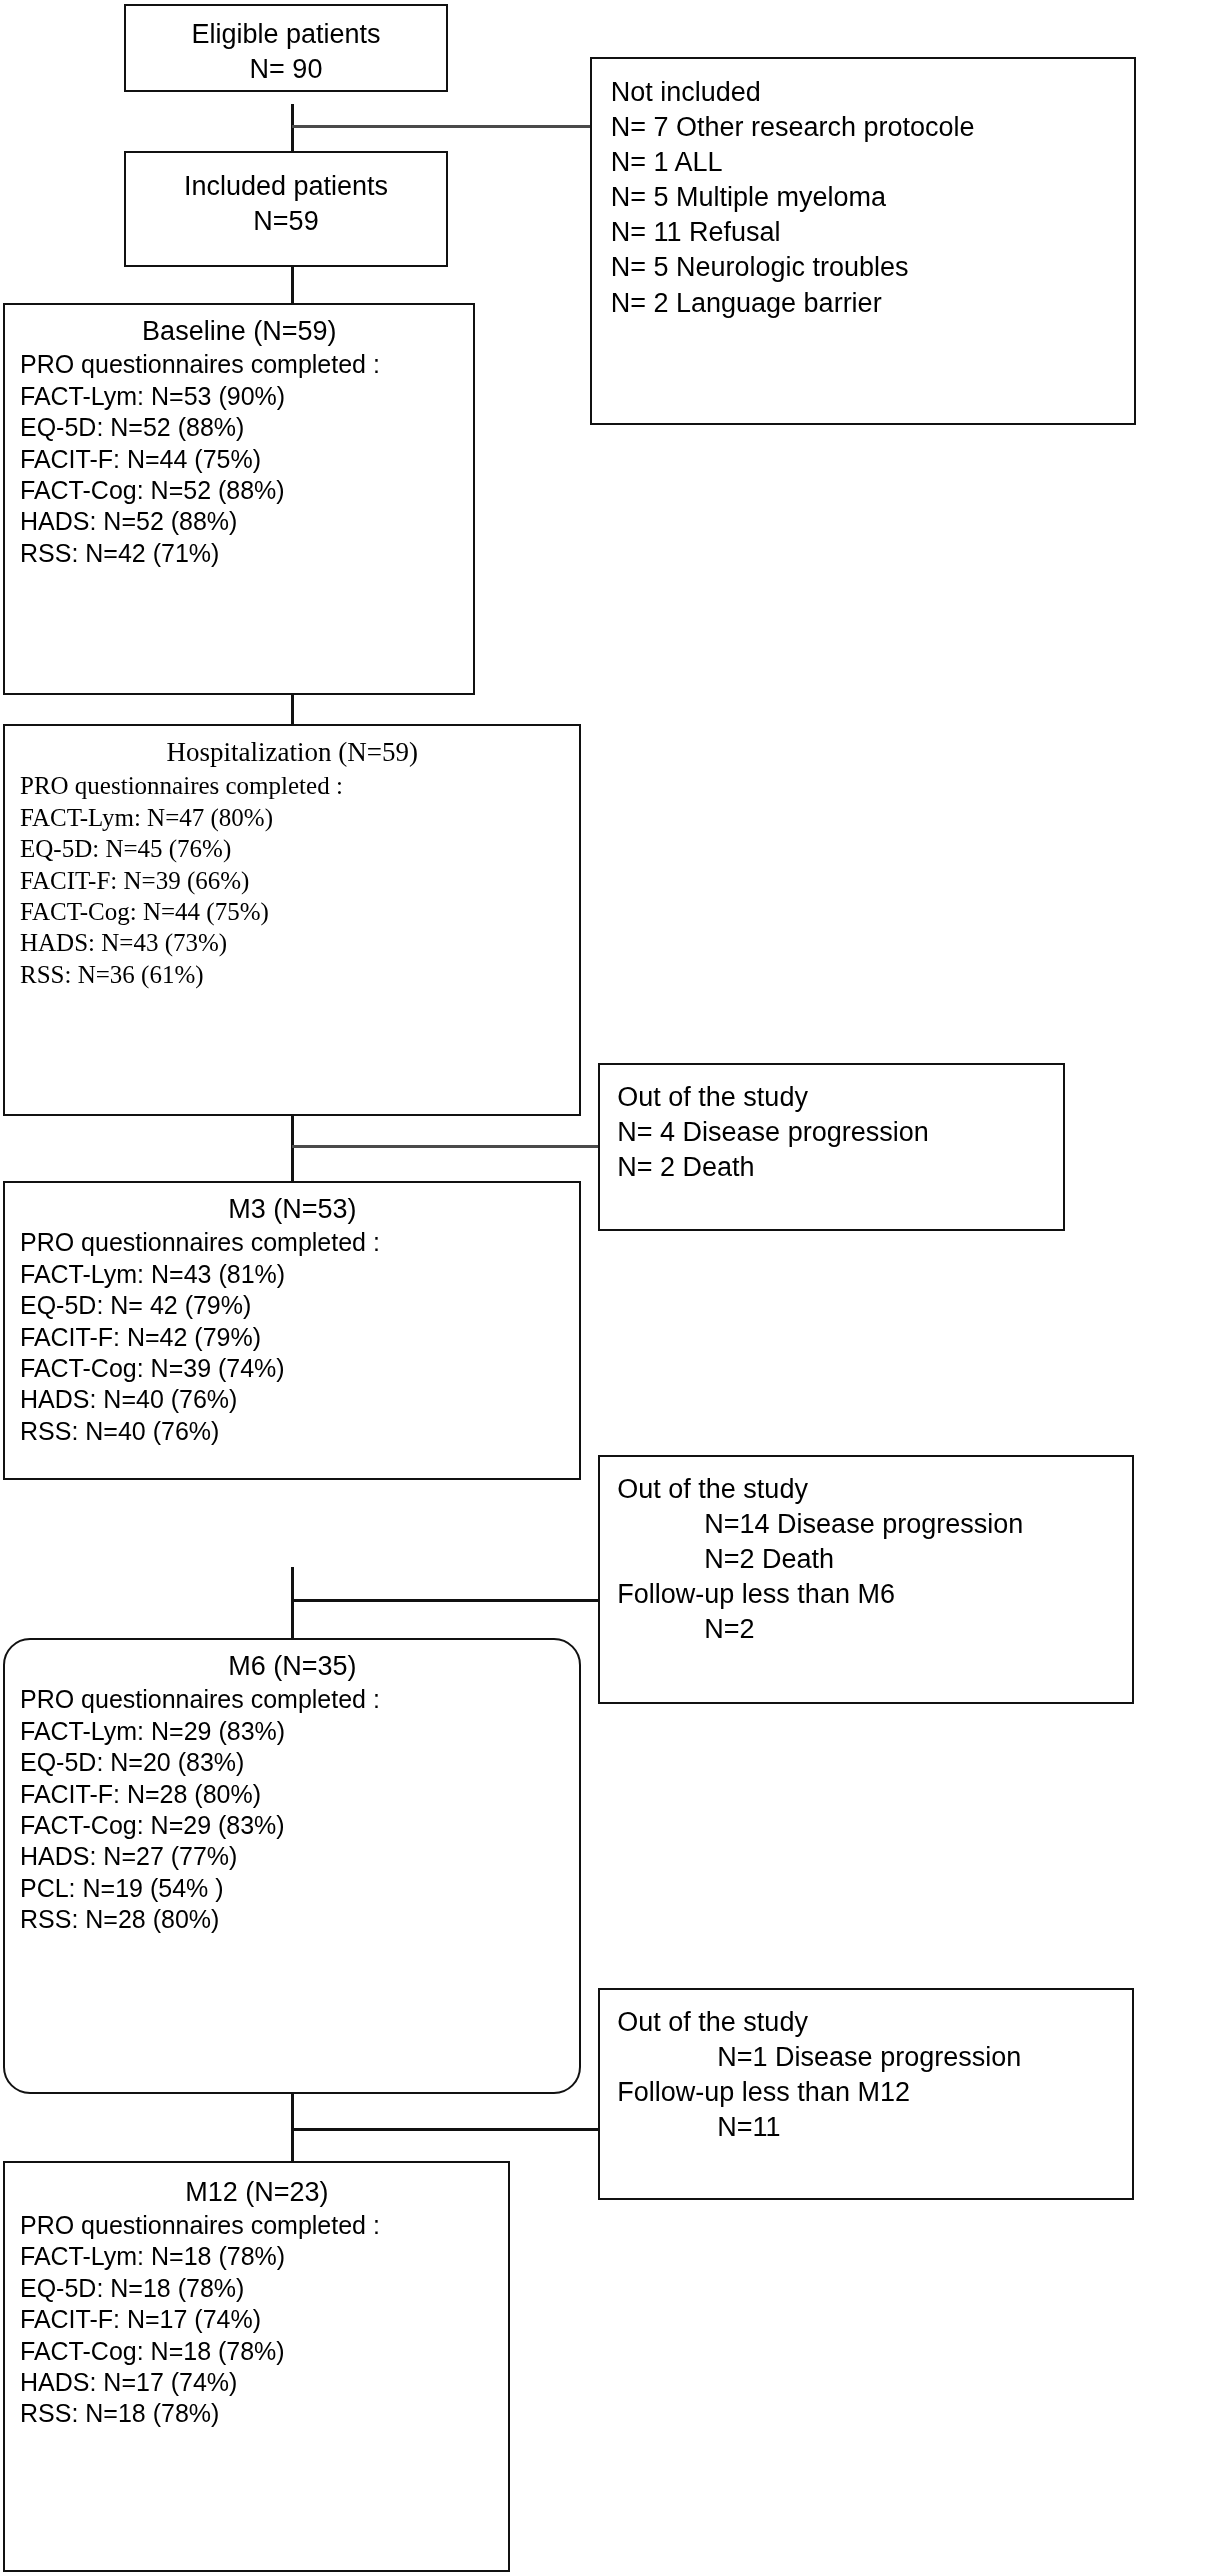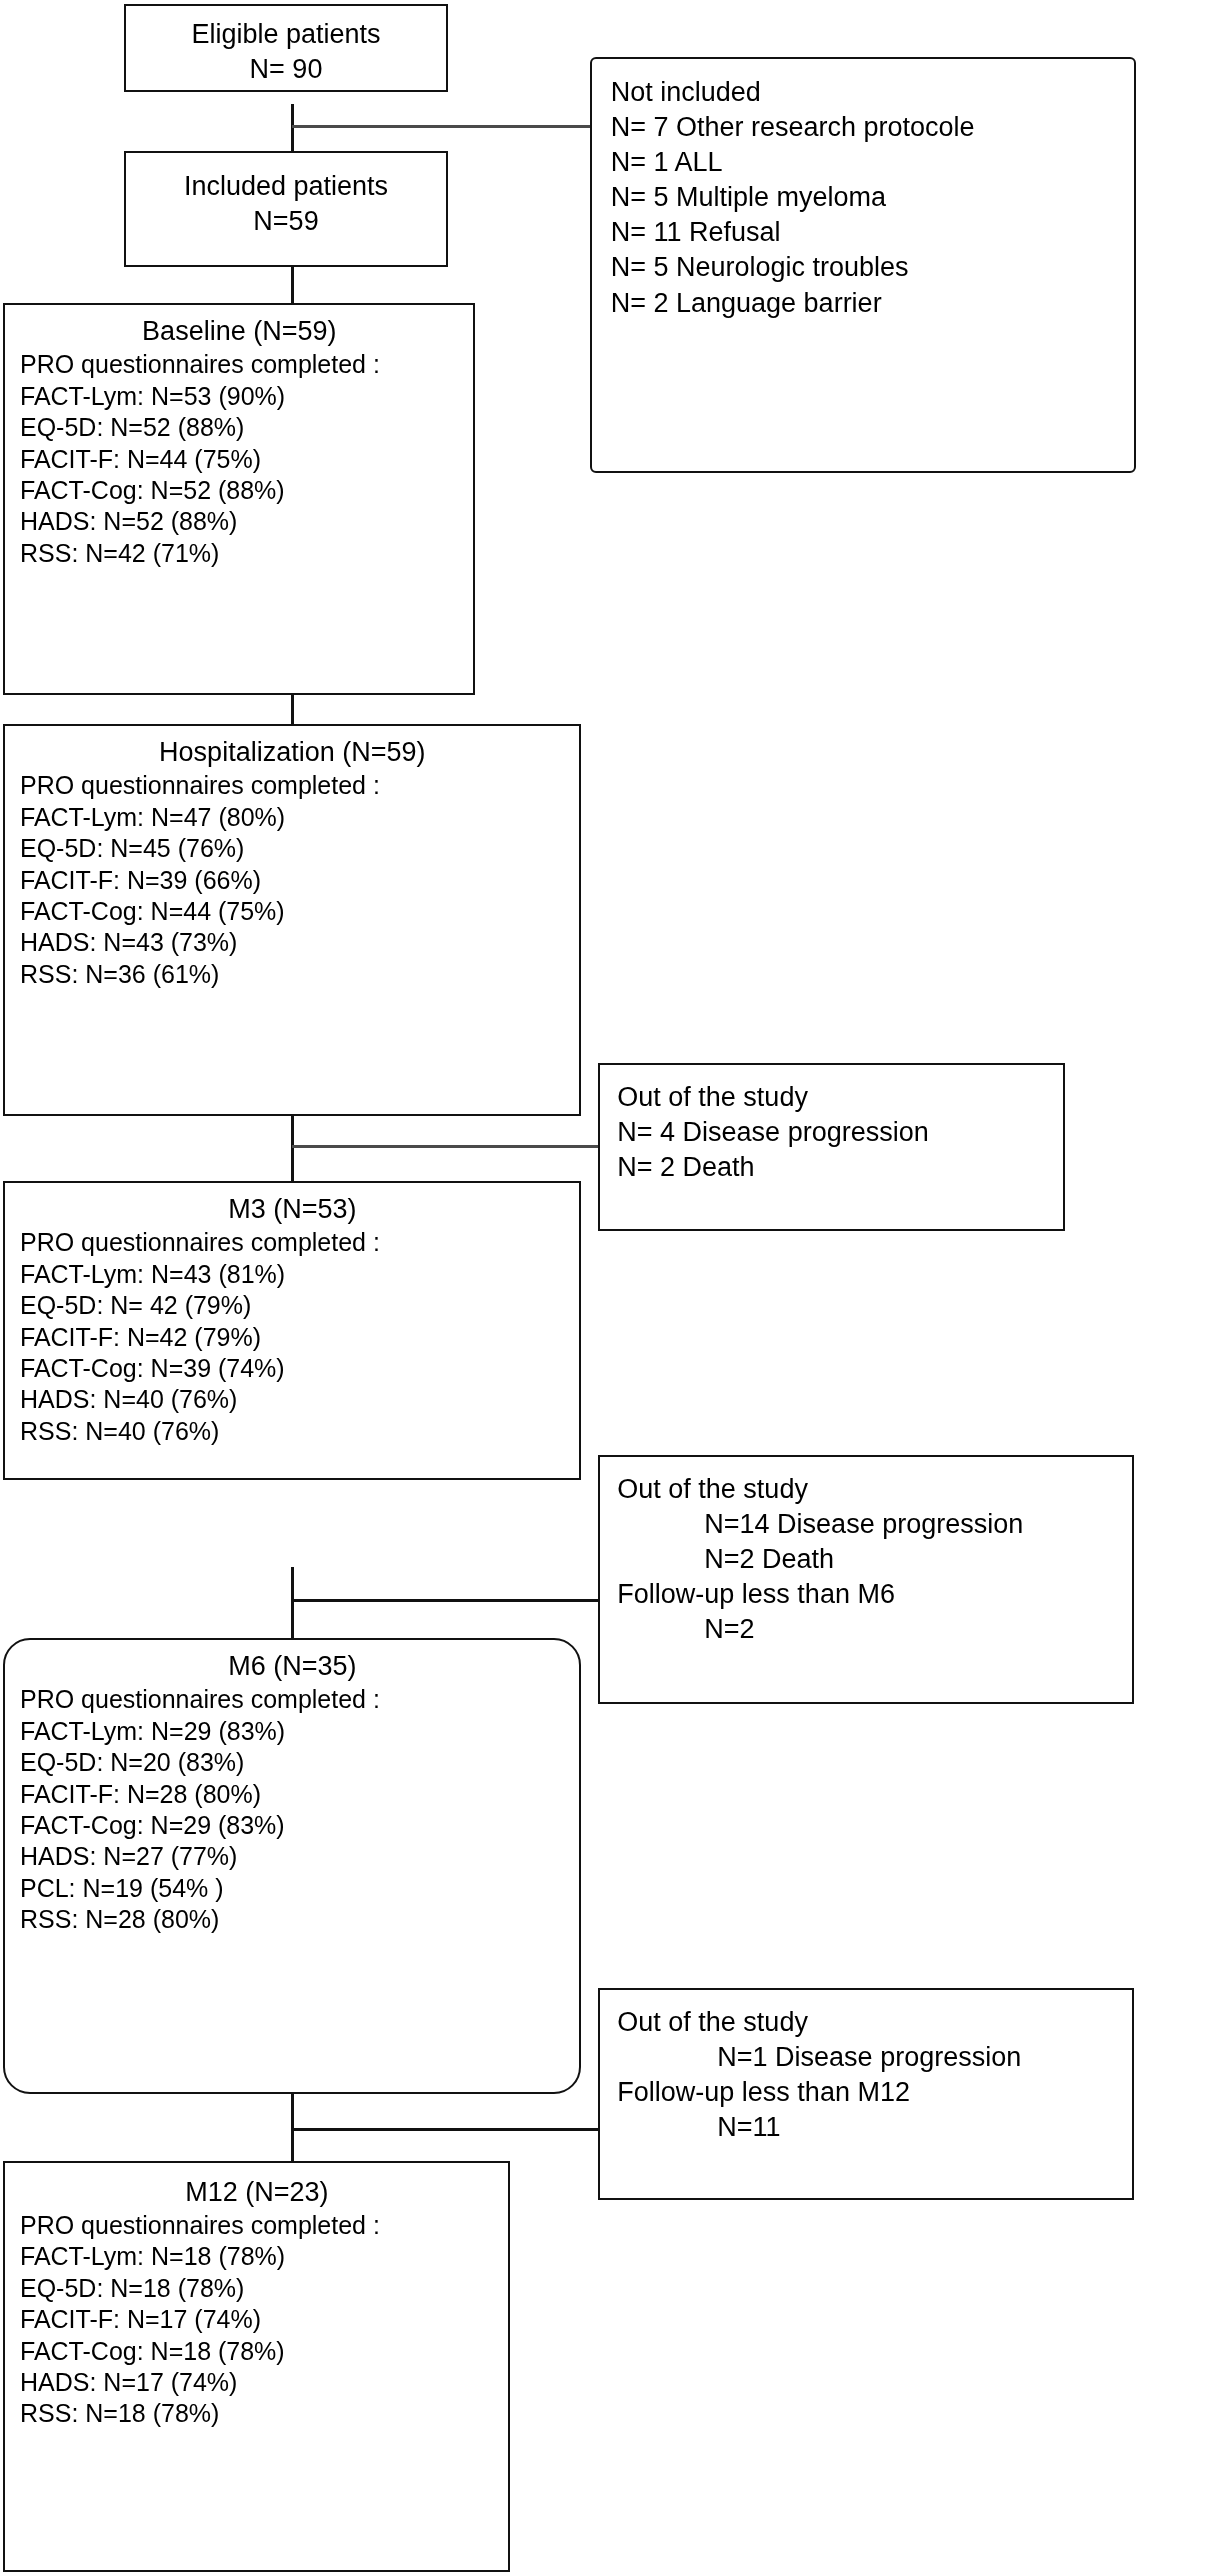--- a/index.html
+++ b/index.html
@@ -44,21 +44,21 @@
   <div class="vline" style="left:291px;top:2093px;height:75px;"></div>
   <div class="hline dark" style="left:292px;top:2128px;width:307px;"></div>
 
   <div class="box" style="left:124px;top:4px;width:324px;height:88px;">
     <div class="lines" style="padding-top:10.7px;">
       <div class="ttl">Eligible patients</div>
       <div class="ttl">N= 90</div>
     </div>
   </div>
 
-  <div class="box" style="left:590px;top:57px;width:546px;height:416px;border-radius:6px;">
+  <div class="box" style="left:590px;top:57px;width:546px;height:368px;">
     <div class="lines" style="padding:16px 18.7px;">
       <div class="ln">Not included</div>
       <div class="ln">N= 7 Other research protocole</div>
       <div class="ln">N= 1 ALL</div>
       <div class="ln">N= 5 Multiple myeloma</div>
       <div class="ln">N= 11 Refusal</div>
       <div class="ln">N= 5 Neurologic troubles</div>
       <div class="ln">N= 2 Language barrier</div>
     </div>
   </div>
@@ -76,21 +76,21 @@
       <div class="ln">PRO questionnaires completed :</div>
       <div class="ln">FACT-Lym:  N=53 (90%)</div>
       <div class="ln">EQ-5D: N=52 (88%)</div>
       <div class="ln">FACIT-F: N=44 (75%)</div>
       <div class="ln">FACT-Cog: N=52 (88%)</div>
       <div class="ln">HADS: N=52 (88%)</div>
       <div class="ln">RSS: N=42 (71%)</div>
     </div>
   </div>
 
-  <div class="box big" style="left:3.3px;top:724px;width:578px;height:392px;">
+  <div class="box big" style="left:3.3px;top:724px;width:578px;height:392px;font-family:Liberation Serif, serif;">
     <div class="lines" style="padding:9.3px 14.7px;">
       <div class="ttl">Hospitalization (N=59)</div>
       <div class="ln">PRO questionnaires completed :</div>
       <div class="ln">FACT-Lym:  N=47 (80%)</div>
       <div class="ln">EQ-5D: N=45 (76%)</div>
       <div class="ln">FACIT-F: N=39 (66%)</div>
       <div class="ln">FACT-Cog: N=44 (75%)</div>
       <div class="ln">HADS: N=43 (73%)</div>
       <div class="ln">RSS: N=36 (61%)</div>
     </div>

